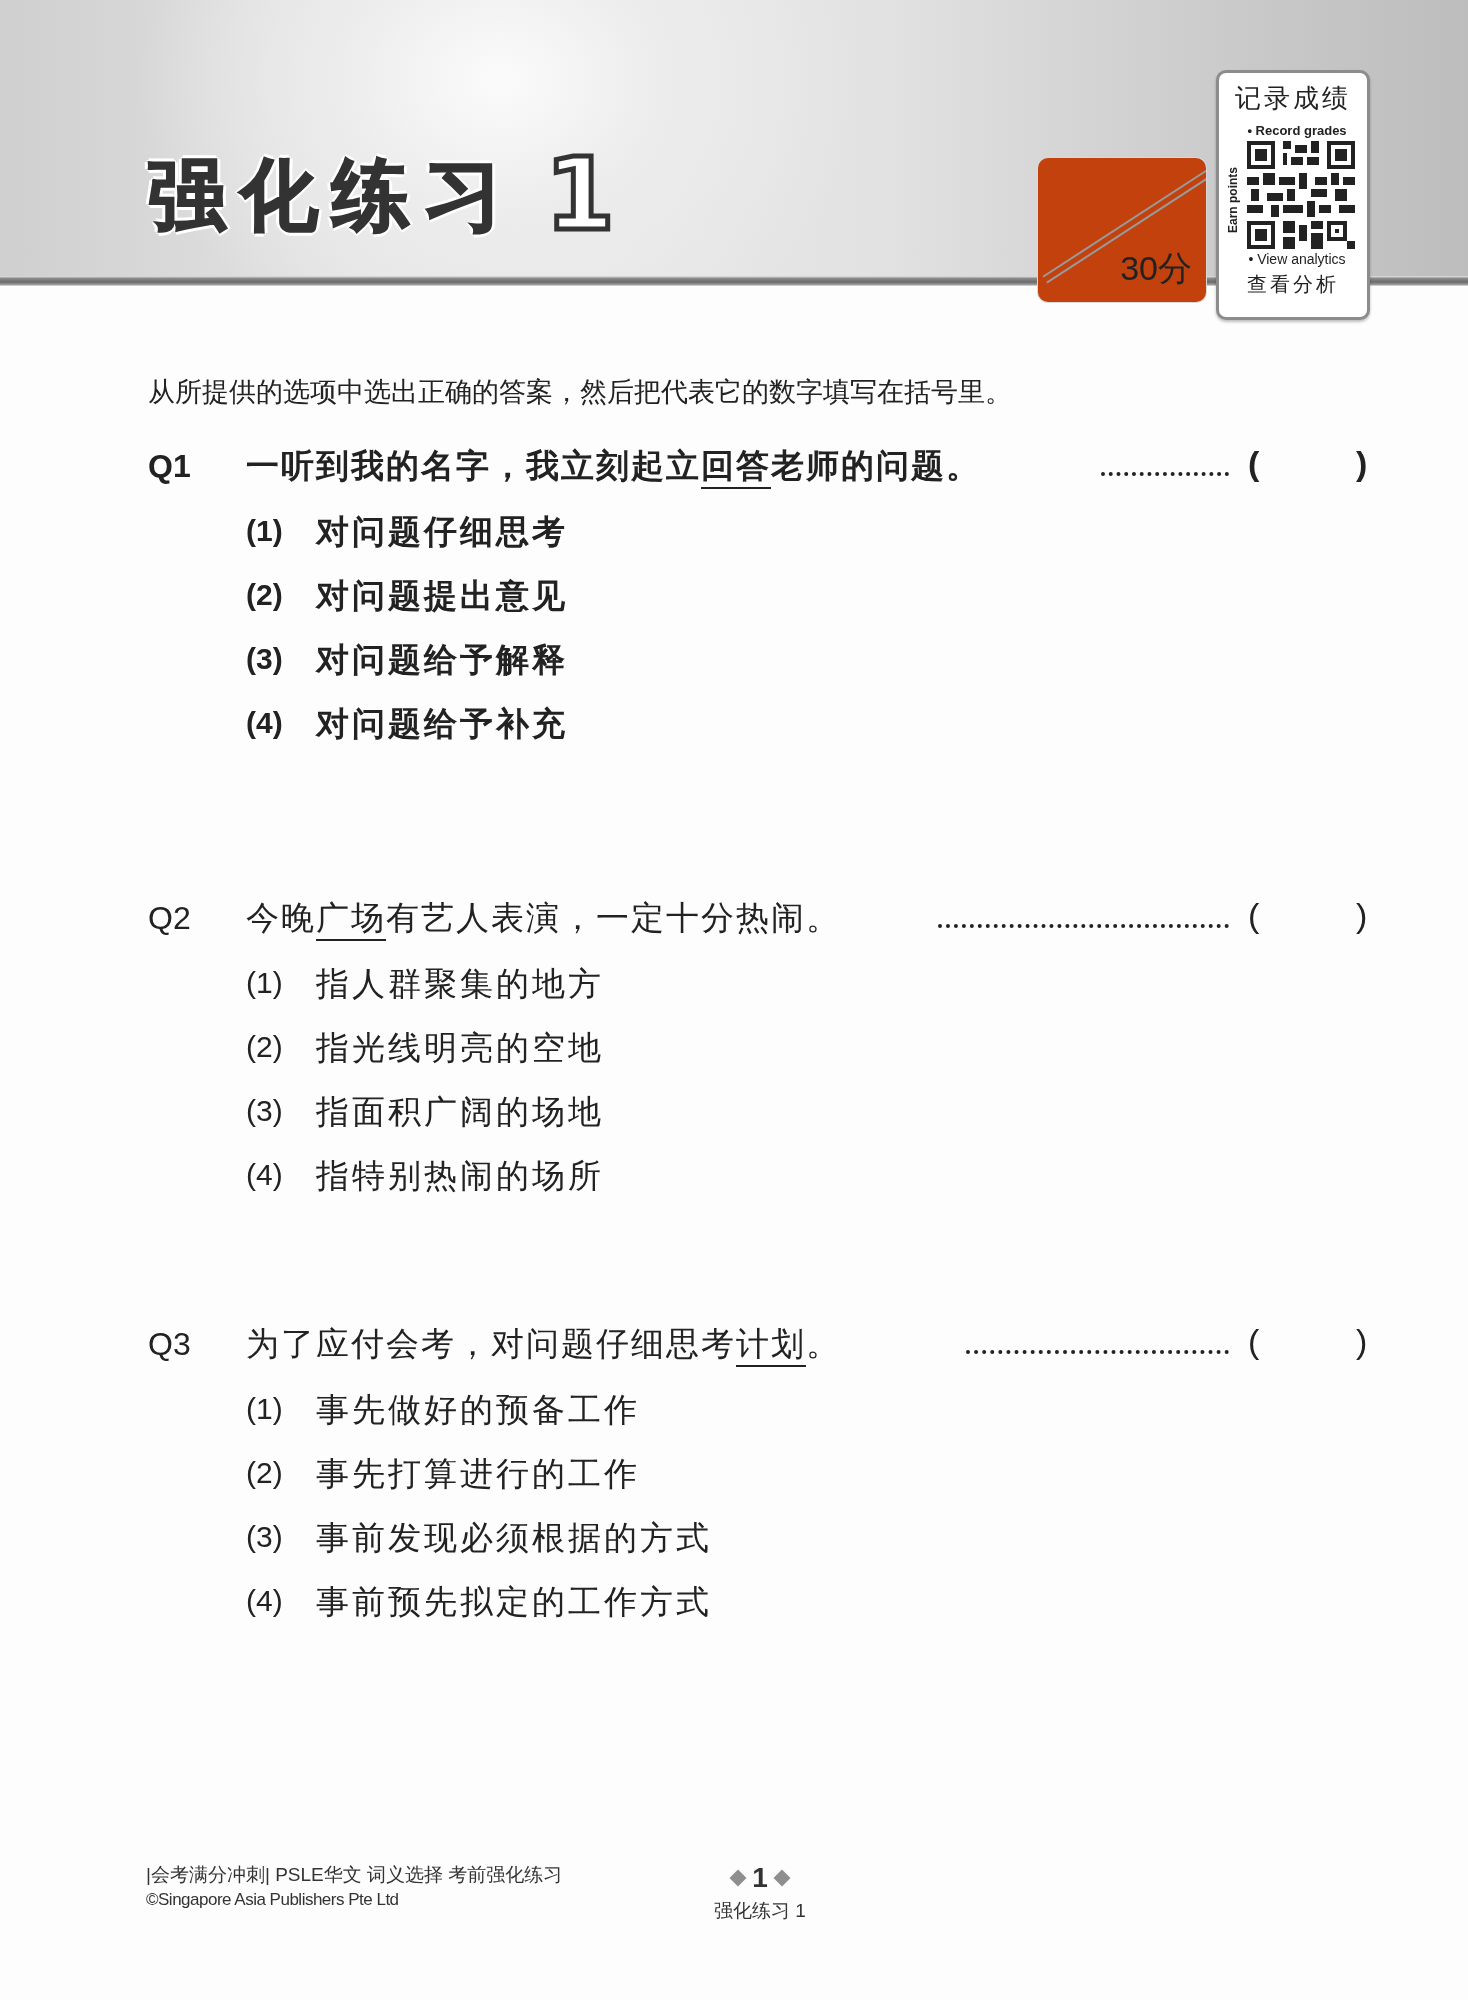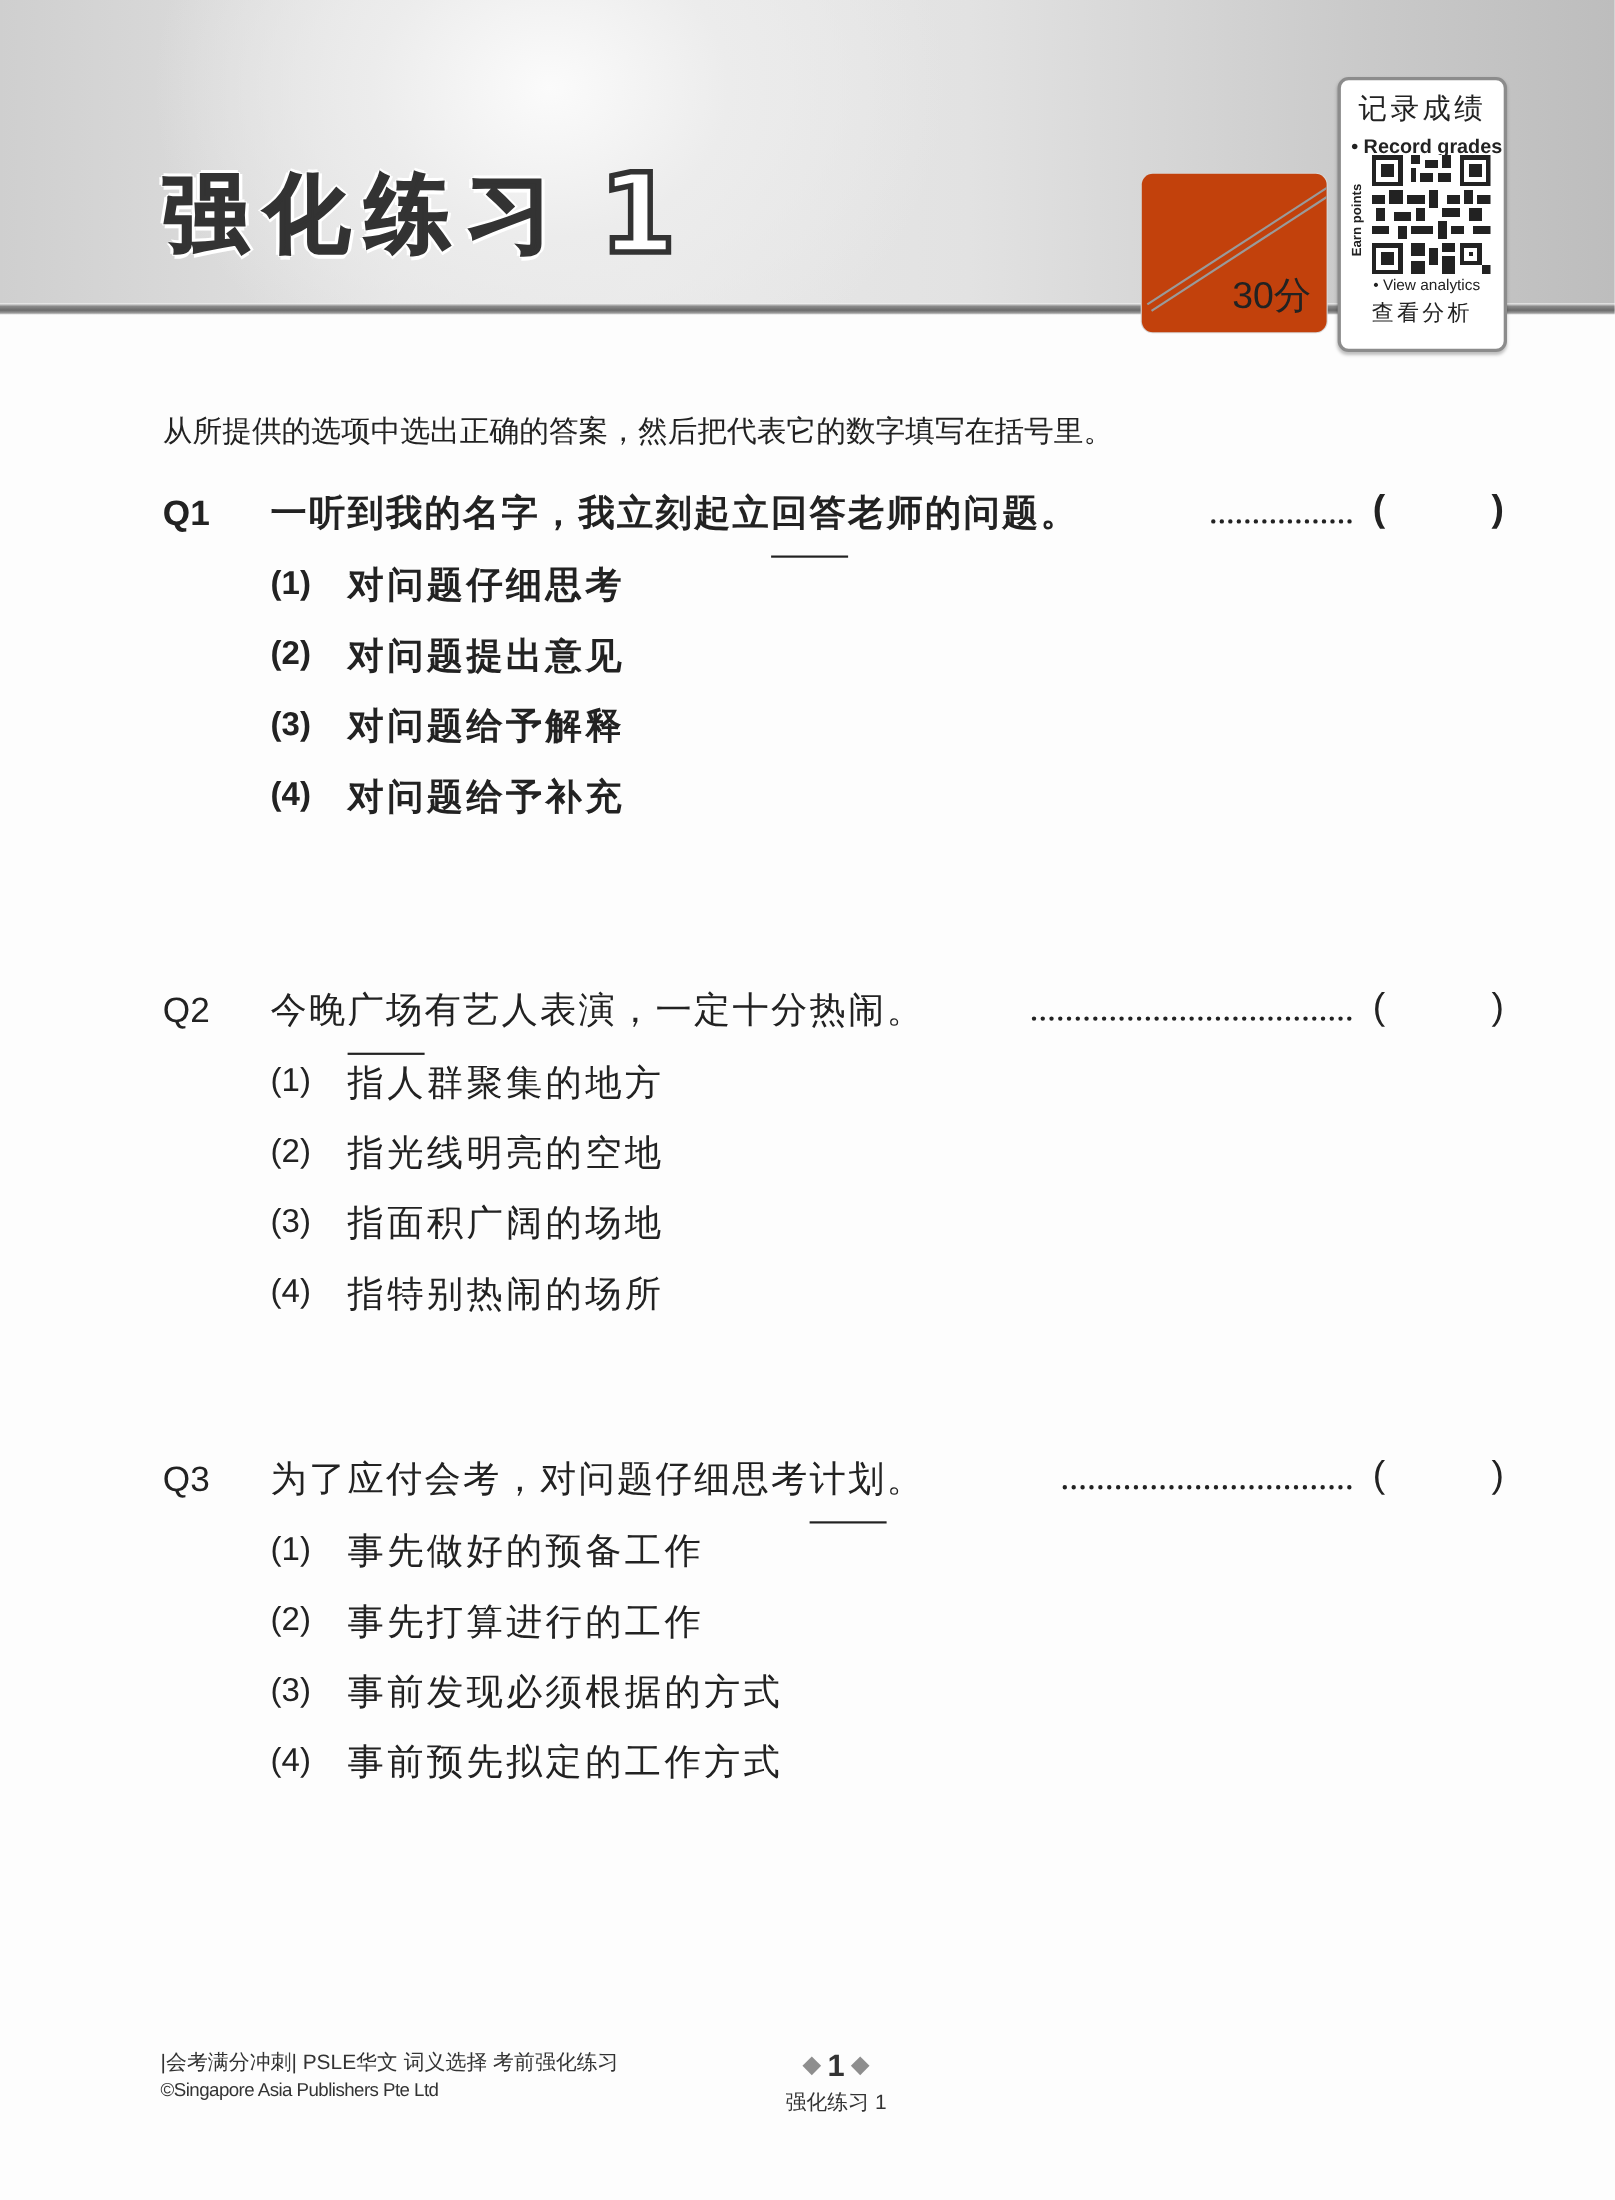--- a/index.html
+++ b/index.html
@@ -52,21 +52,21 @@
     position:absolute; left:1216px; top:70px; width:148px; height:244px;
     background:#fff; border:3px solid #8c8c8c; border-radius:10px;
     box-shadow:0 2px 3px rgba(0,0,0,0.25);
   }
   .qr-top {
     position:absolute; left:0; top:8px; width:148px; text-align:center;
     font-size:26px; letter-spacing:3px; color:#222;
   }
   .qr-line1 {
     position:absolute; left:8px; top:50px; width:140px; text-align:center;
-    font-family:"Liberation Sans", sans-serif; font-size:18px; font-weight:bold; color:#222;
+    font-family:"Liberation Sans", sans-serif; font-size:13px; font-weight:bold; color:#222;
   }
   .qr-line2 {
     position:absolute; left:8px; top:178px; width:140px; text-align:center;
     font-family:"Liberation Sans", sans-serif; font-size:14px; font-weight:normal; color:#222;
   }
   .qr-side {
     position:absolute; left:-26px; top:120px; width:80px; text-align:center;
     transform:rotate(-90deg);
     font-family:"Liberation Sans", sans-serif; font-size:12px; font-weight:bold; color:#222;
   }
@@ -87,21 +87,21 @@
   .q-head { position:relative; height:60px; }
   .q-num {
     position:absolute; left:0; top:8px;
     font-family:"Liberation Sans", sans-serif; font-size:32px; color:#222;
   }
   .q-text {
     position:absolute; left:98px; top:4px;
     font-family:"DejaVu Serif", serif; font-size:33px; color:#222; white-space:nowrap;
     letter-spacing:2px;
   }
-  .q-text u { text-decoration:none; border-bottom:2px solid #222; padding-bottom:20px; }
+  .q-text u { text-decoration:none; border-bottom:2px solid #222; padding-bottom:2px; }
   .q-dots {
     position:absolute; top:8px; height:24px;
     border-bottom:4px dotted #222;
   }
   .q-paren-l, .q-paren-r {
     position:absolute; top:4px;
     font-family:"Liberation Sans", sans-serif; font-size:34px; color:#222;
   }
   .q-paren-l { left:1100px; }
   .q-paren-r { left:1208px; }

